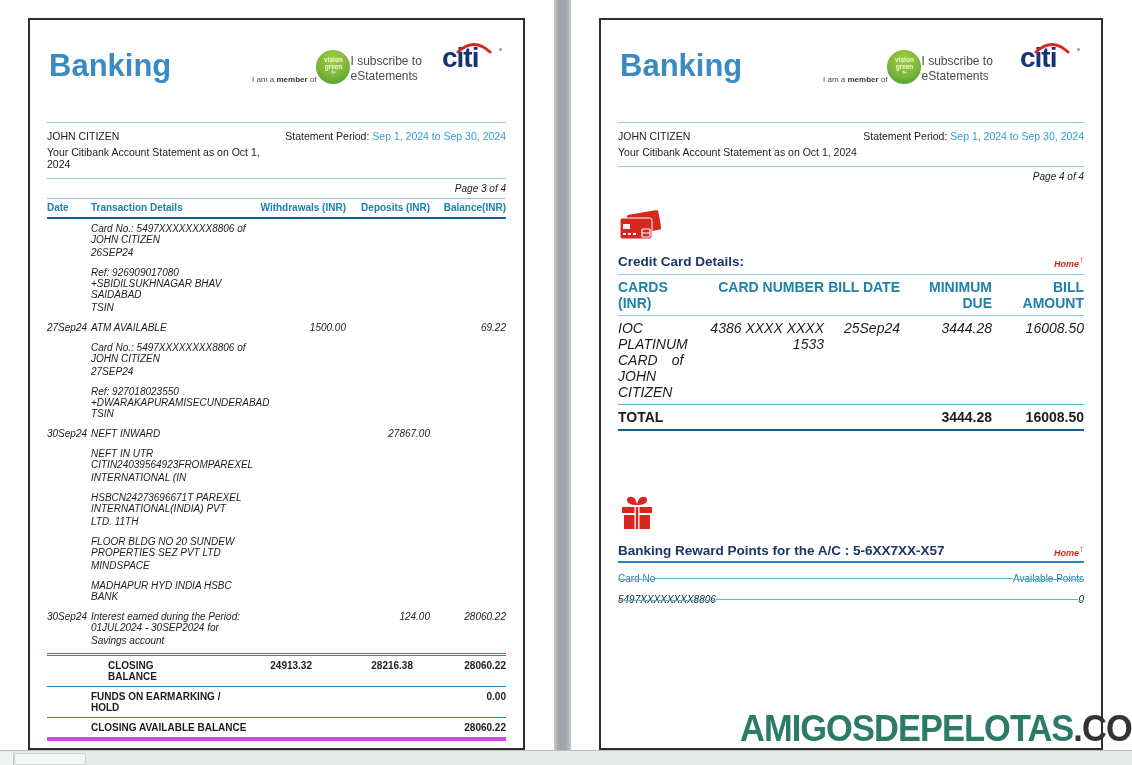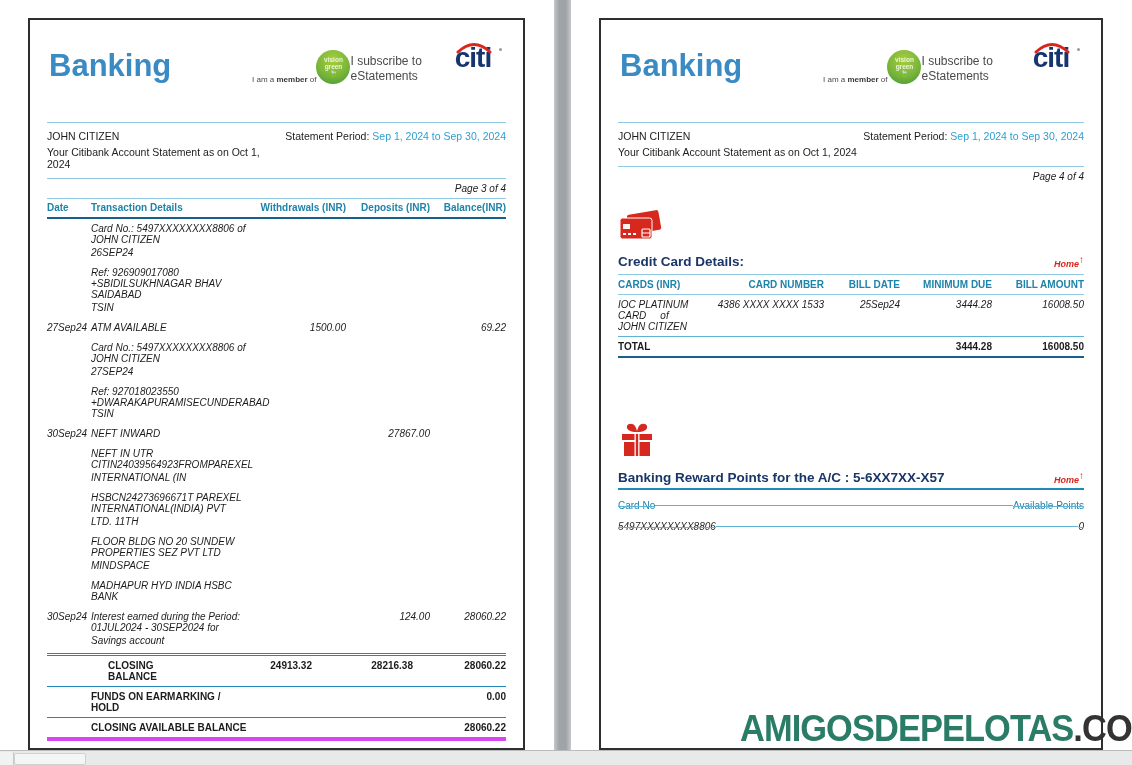--- a/index.html
+++ b/index.html
@@ -24,21 +24,21 @@
   .hdr-title{position:absolute;left:2px;top:22px;font-size:31px;font-weight:bold;color:#3a8ac4;letter-spacing:0px;}
   .member{position:absolute;left:205px;top:24px;display:flex;align-items:flex-end;}
   .member-txt{font-size:8px;color:#4a4a4a;white-space:nowrap;}
   .member-txt b{color:#3a3a3a;}
   .green-logo{width:34px;height:34px;border-radius:50%;flex:0 0 34px;
     background:radial-gradient(circle at 50% 30%,#a6ce3d 0%,#7ab53a 55%,#3d9638 100%);
     display:flex;flex-direction:column;align-items:center;justify-content:center;line-height:1;}
   .green-logo span{color:#eaf6d8;font-size:6.5px;font-weight:bold;}
   .green-logo .leaf{color:#ffffff;font-size:7px;}
   .subscribe{font-size:12px;color:#4a4a4a;line-height:1.25;}
-  .citi{position:absolute;right:2px;top:18px;width:62px;text-align:center;}
+  .citi{position:absolute;right:2px;top:18px;width:62px;text-align:left;}
   .citi-word{font-size:28px;font-weight:bold;color:#16356f;letter-spacing:-1px;line-height:1;}
   .citi-arc{position:absolute;left:13px;top:-2px;}
   .citi-dot{position:absolute;right:2px;top:4px;width:3px;height:3px;background:#9a9a9a;border-radius:50%;}
   .rule{border:none;border-top:1px solid #8ecbe2;margin:0;}
   .info-row{display:flex;justify-content:space-between;margin-top:7px;font-size:10.5px;}
   .info-left div{margin-bottom:4px;}
   .period{white-space:nowrap;}
   .period .blue{color:#2e9fd0;}
   .rule2{margin-top:4px;}
   .page-label{text-align:right;font-style:italic;font-size:10px;margin:4px 0 4px 0;}
@@ -56,21 +56,21 @@
   .sum-block{border-top:1px solid #2188b8;margin-top:2px;}
   .sum-row{display:flex;font-weight:bold;padding:4px 0;border-top:1px solid #2188b8;}
   .sum-row:first-child{border-top-width:1px;margin-top:1px;gap:17px;}
   .sum-row:last-child{border-bottom:4px solid #d946ef;}
   
   .section-icon{margin:26px 0 10px 0;height:36px;}
   .sec-head{display:flex;justify-content:space-between;align-items:flex-end;margin-bottom:5px;}
   .sec-title{font-size:13.5px;font-weight:bold;color:#1a3668;}
   .home-link{color:#d9261c;font-size:9px;font-style:italic;font-weight:bold;white-space:nowrap;}
   .home-link .arrow{font-style:normal;font-size:10px;vertical-align:super;}
-  .cc-table{font-size:10px;}
+  .cc-table{font-size:14px;}
   .cc-head{display:flex;font-weight:bold;color:#1e83ab;border-top:1px solid #8ecbe2;border-bottom:1px solid #8ecbe2;padding:4px 0;}
   .cc-row{display:flex;font-style:italic;padding:4px 0;border-bottom:1px solid #5fb3d4;}
   .cc-total{display:flex;font-weight:bold;padding:4px 0;border-bottom:2px solid #16608a;}
   .cc-name{flex:1;}
   .cc-name .owner{margin-left:14px;}
   .cc-num{width:130px;flex:0 0 130px;text-align:right;}
   .cc-date{width:76px;flex:0 0 76px;text-align:right;}
   .cc-min{width:92px;flex:0 0 92px;text-align:right;}
   .cc-amt{width:92px;flex:0 0 92px;text-align:right;}
   

